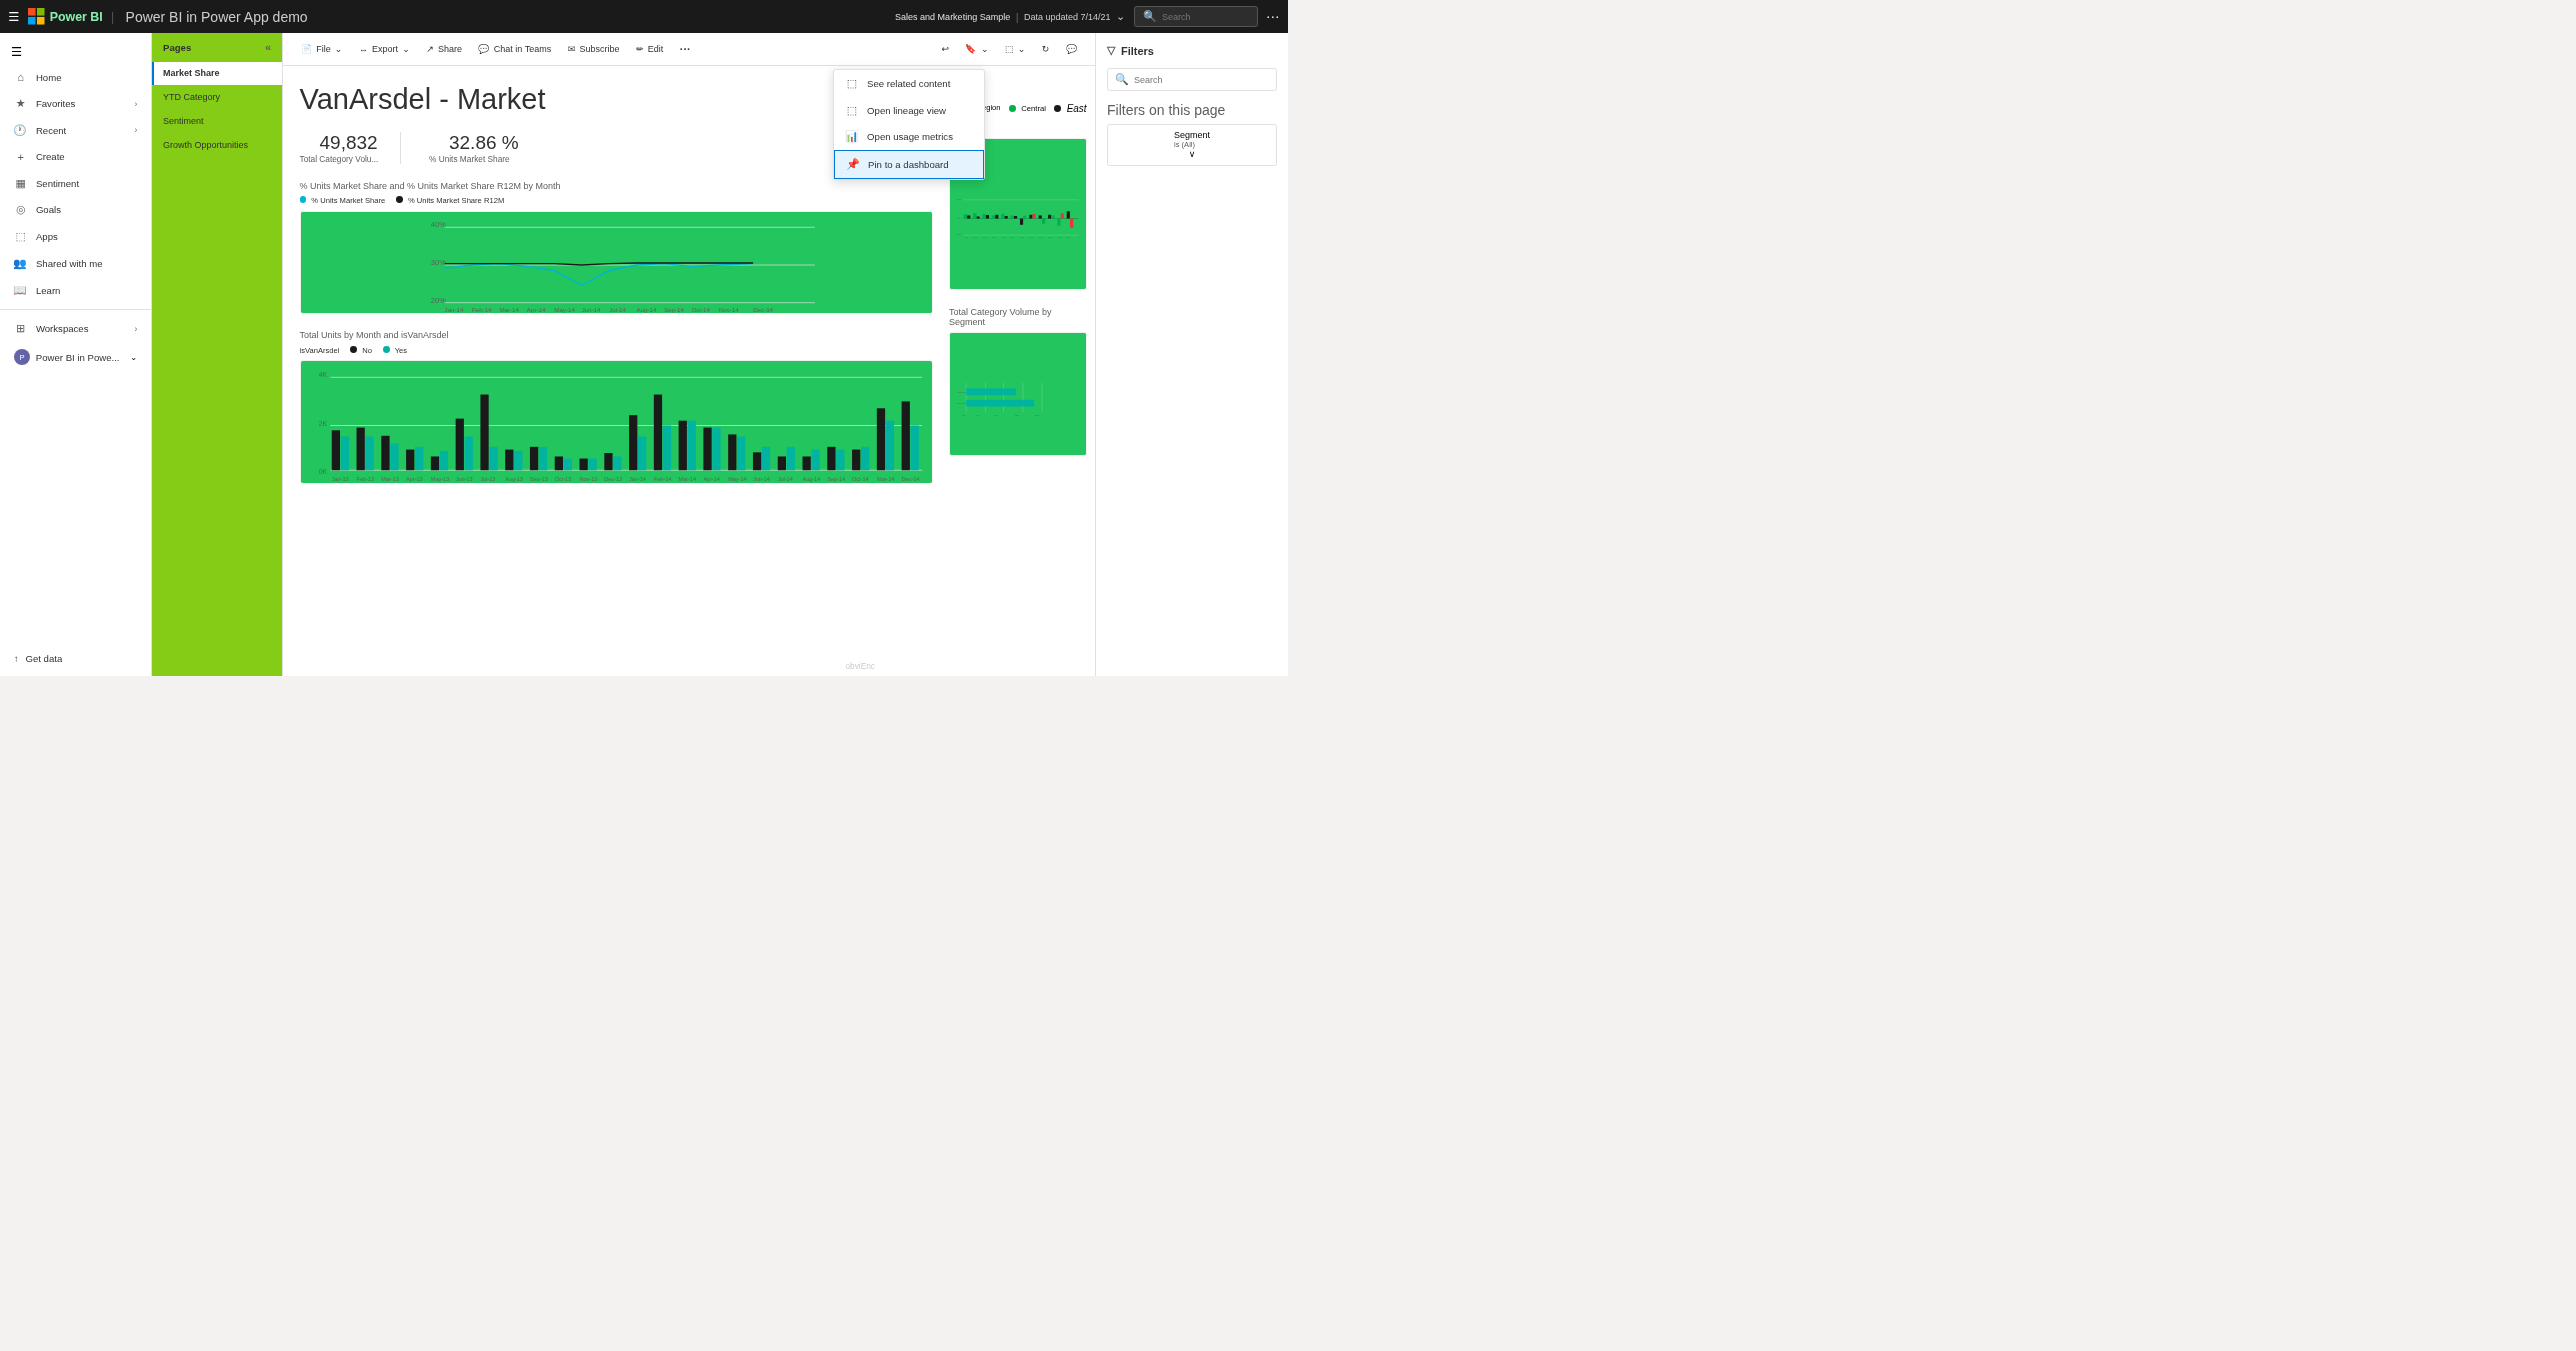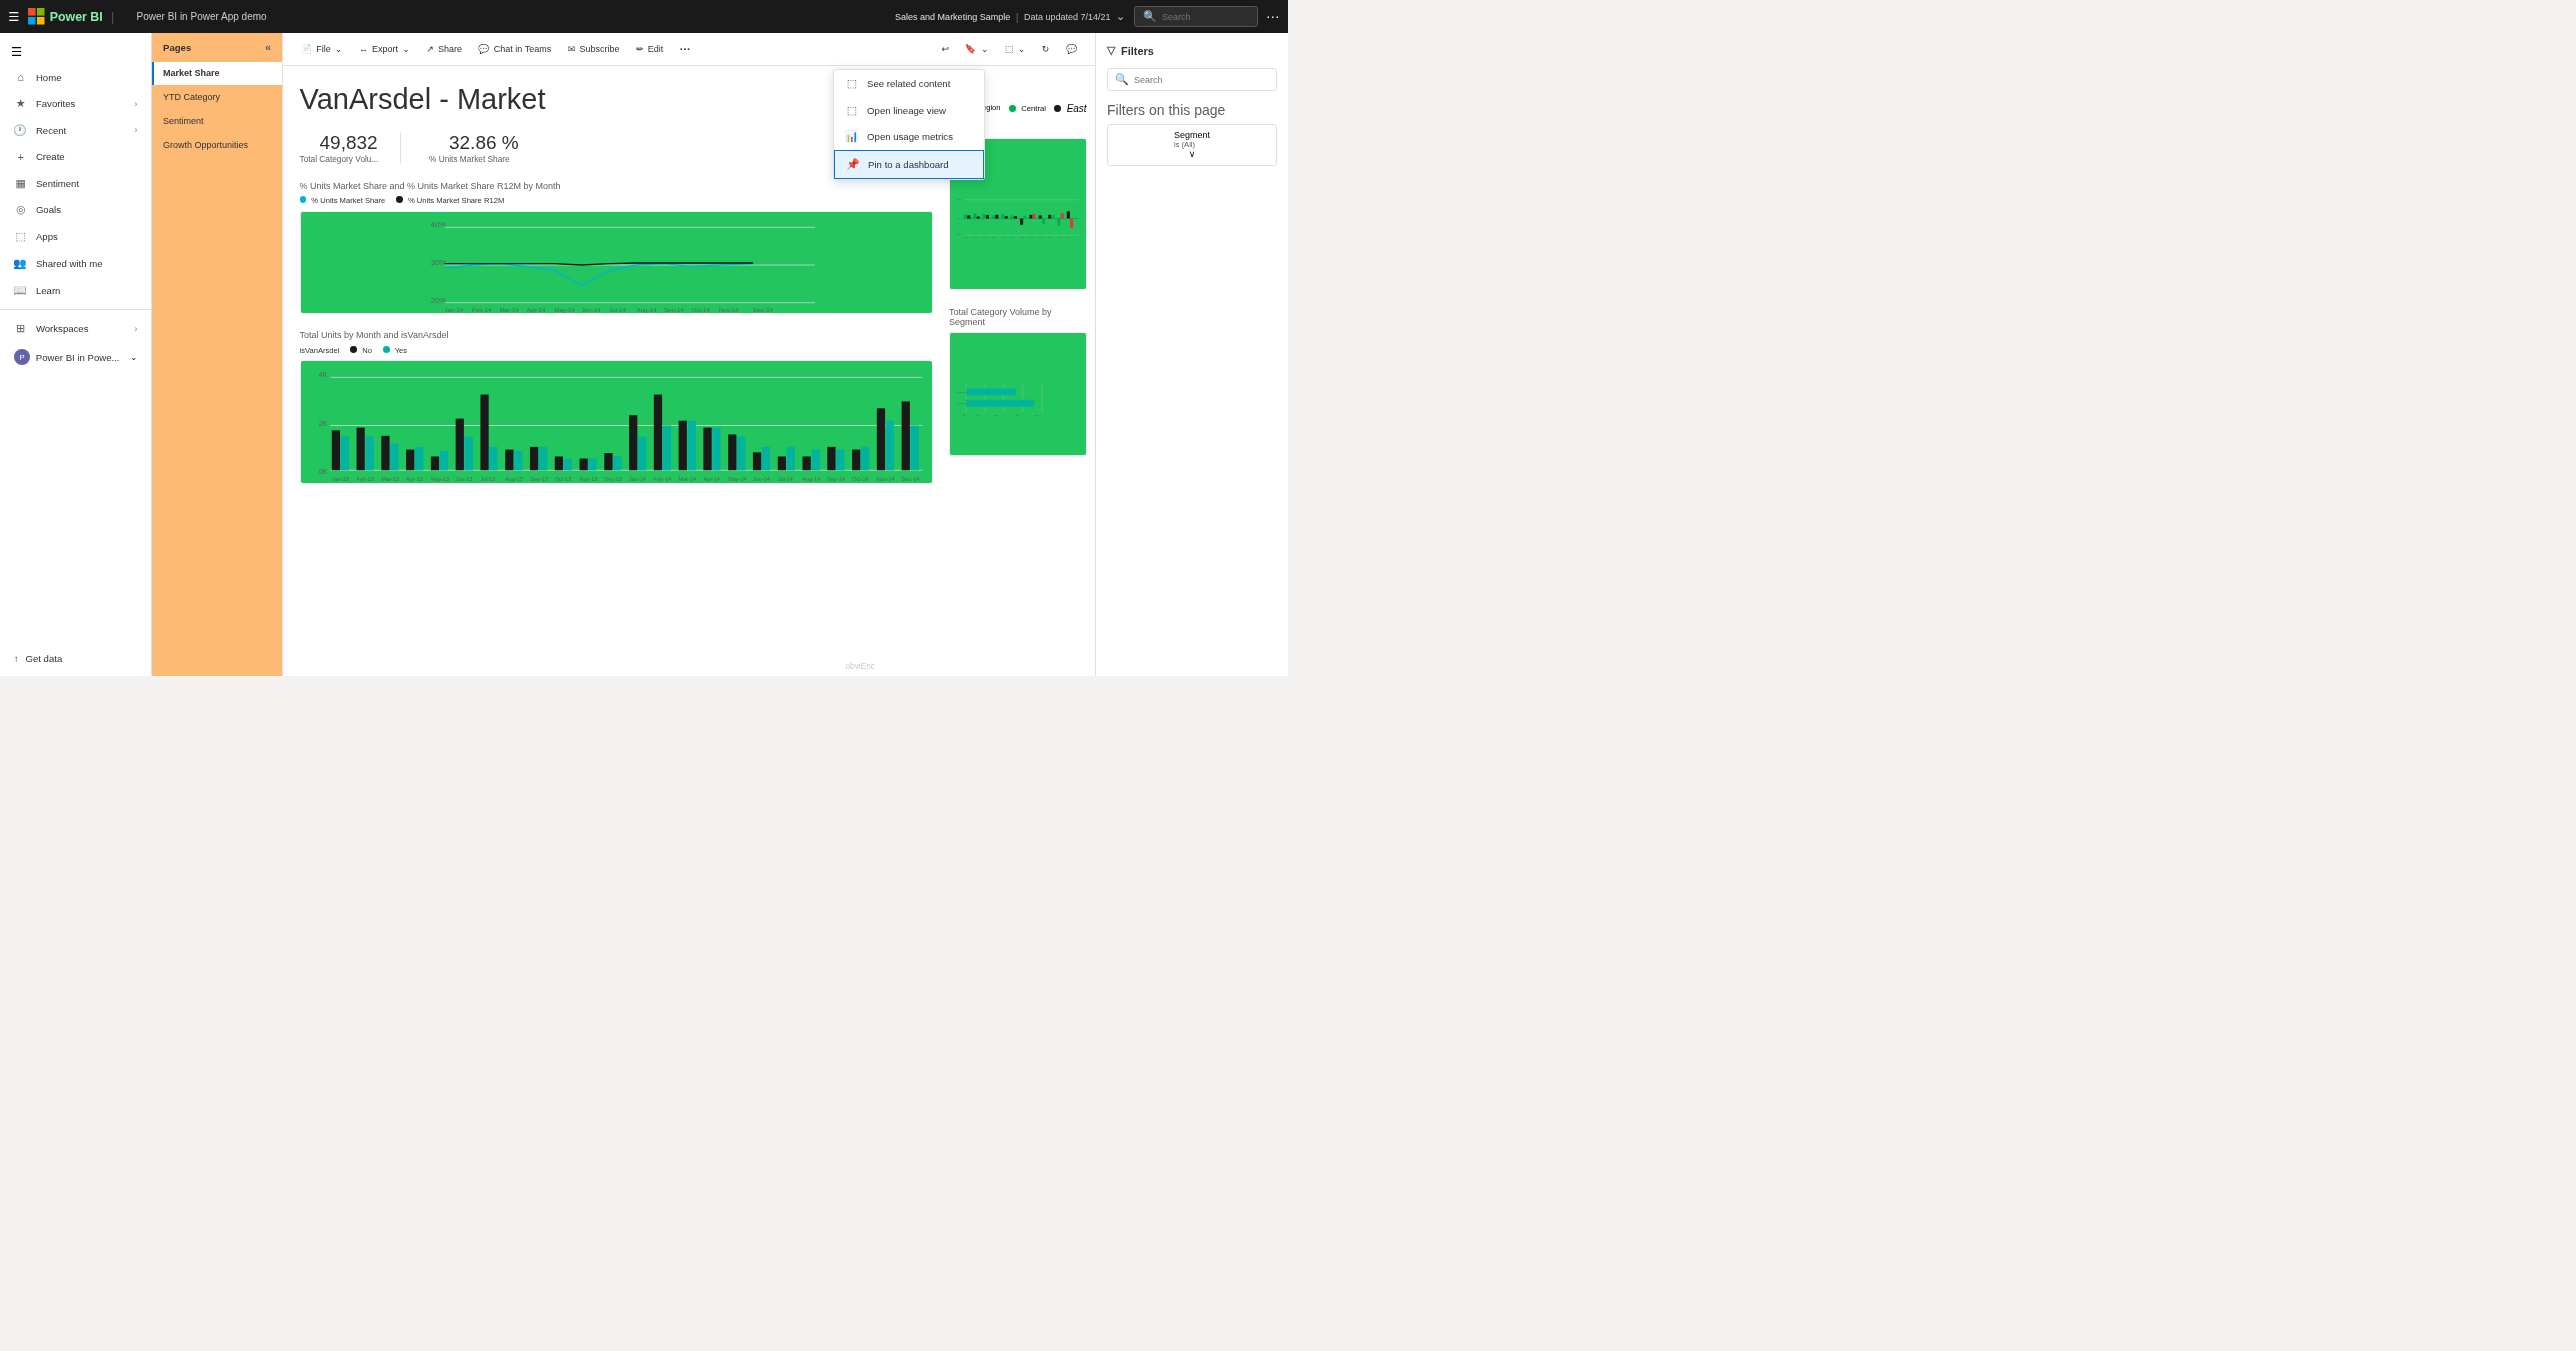--- a/index.html
+++ b/index.html
@@ -11,21 +11,21 @@
       background: #1a1a1a;
       display: flex;
       align-items: center;
       padding: 0 8.3px;
       gap: 8.3px;
       color: white;
     }
     .topbar-logo { display: flex; align-items: center; gap: 5.5px; }
     .ms-logo { width: 16.5px; height: 16.5px; }
     .topbar-brand { font-size: 12.4px; font-weight: 600; color: #86efac; }
-    .topbar-report-name { font-size: 10px; color: #ccc; margin-left: 14px; }
+    .topbar-report-name { font-size: 14px; color: #ccc; margin-left: 3px; }
     .topbar-center { flex: 1; display: flex; align-items: center; justify-content: flex-end; gap: 5.5px; }
     .topbar-dataset { font-size: 9px; color: #e0e0e0; }
     .topbar-divider { color: #666; }
     .topbar-updated { font-size: 9px; color: #ccc; }
     .topbar-search {
       background: #2d2d2d;
       border: 0.7px solid #555;
       border-radius: 2.8px;
       padding: 2.8px 8.3px;
       color: white;
@@ -86,21 +86,21 @@
       gap: 6.9px;
       padding: 6.9px 13.8px;
       cursor: pointer;
       font-size: 9.6px;
       color: #323130;
     }
 
     
     .pages-panel {
       width: 131px;
-      background: #fdba74;
+      background: #84cc16;
       border-right: 0.7px solid #e0e0e0;
       padding: 8.3px 0;
     }
     .pages-header {
       display: flex;
       align-items: center;
       justify-content: space-between;
       padding: 0 11px 8.3px 11px;
       font-size: 9.6px;
       font-weight: 600;

